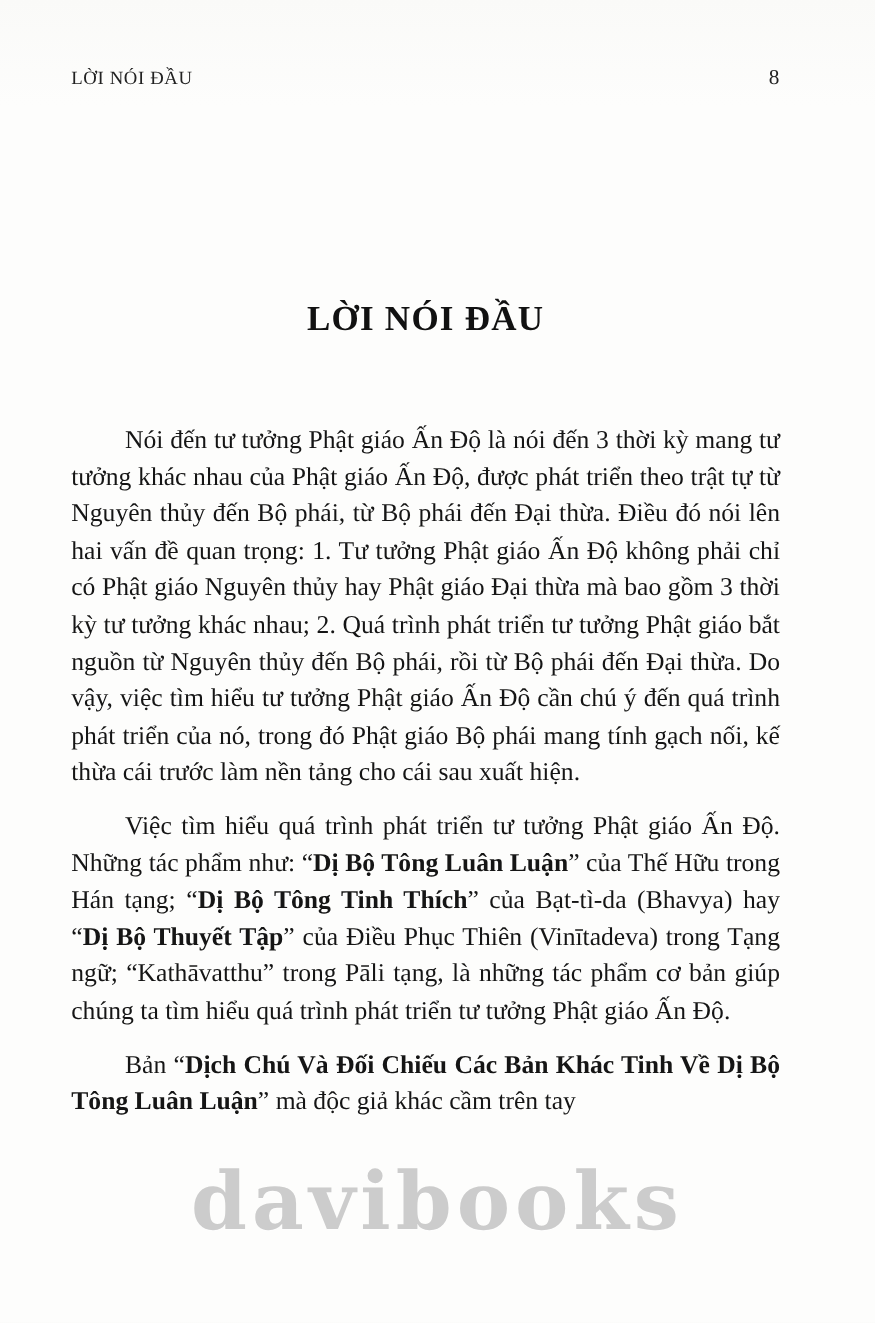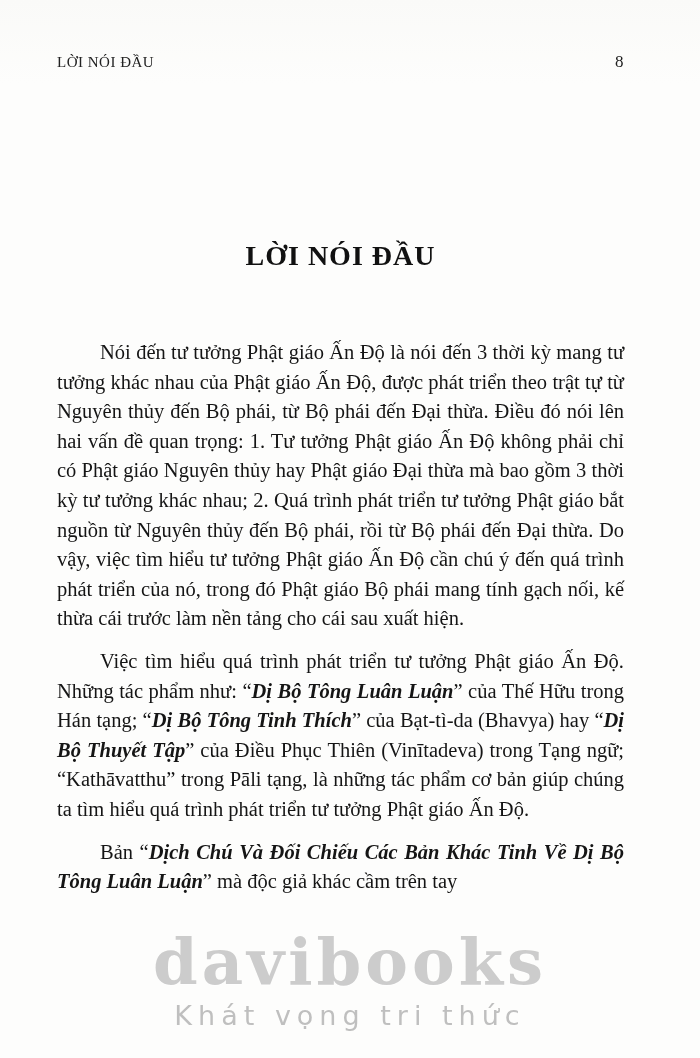--- a/index.html
+++ b/index.html
@@ -49,21 +49,20 @@
   }
   .para {
     margin: 13px 0 9px 0;
     font-size: 20.5px;
     line-height: 29.6px;
     text-align: justify;
     text-indent: 43px;
     color: #151515;
   }
   .para .it {
-    font-style: italic;
     font-weight: bold;
   }
   .watermark {
     position: absolute;
     left: 0;
     right: 0;
     top: 930px;
     text-align: center;
     pointer-events: none;
     user-select: none;
@@ -99,16 +98,15 @@
   <h1 class="doc-title">LỜI NÓI ĐẦU</h1>
 
   <div class="body-text">
       <p class="para"><span>Nói đến tư tưởng Phật giáo Ấn Độ là nói đến 3 thời kỳ mang tư tưởng khác nhau của Phật giáo Ấn Độ, được phát triển theo trật tự từ Nguyên thủy đến Bộ phái, từ Bộ phái đến Đại thừa. Điều đó nói lên hai vấn đề quan trọng: 1. Tư tưởng Phật giáo Ấn Độ không phải chỉ có Phật giáo Nguyên thủy hay Phật giáo Đại thừa mà bao gồm 3 thời kỳ tư tưởng khác nhau; 2. Quá trình phát triển tư tưởng Phật giáo bắt nguồn từ Nguyên thủy đến Bộ phái, rồi từ Bộ phái đến Đại thừa. Do vậy, việc tìm hiểu tư tưởng Phật giáo Ấn Độ cần chú ý đến quá trình phát triển của nó, trong đó Phật giáo Bộ phái mang tính gạch nối, kế thừa cái trước làm nền tảng cho cái sau xuất hiện.</span></p>
       <p class="para"><span>Việc tìm hiểu quá trình phát triển tư tưởng Phật giáo Ấn Độ. Những tác phẩm như: “</span><span class="it">Dị Bộ Tông Luân Luận</span><span>” của Thế Hữu trong Hán tạng; “</span><span class="it">Dị Bộ Tông Tinh Thích</span><span>” của Bạt-tì-da (Bhavya) hay “</span><span class="it">Dị Bộ Thuyết Tập</span><span>” của Điều Phục Thiên (Vinītadeva) trong Tạng ngữ; “Kathāvatthu” trong Pāli tạng, là những tác phẩm cơ bản giúp chúng ta tìm hiểu quá trình phát triển tư tưởng Phật giáo Ấn Độ.</span></p>
       <p class="para"><span>Bản “</span><span class="it">Dịch Chú Và Đối Chiếu Các Bản Khác Tinh Về Dị Bộ Tông Luân Luận</span><span>” mà độc giả khác cầm trên tay</span></p>
     </div>
 
   <div class="watermark">
     <div class="wm-main">davibooks</div>
-    <div class="wm-sub">Khát vọng tri thức</div>
   </div>
 
 </div>
 
 </body></html>

